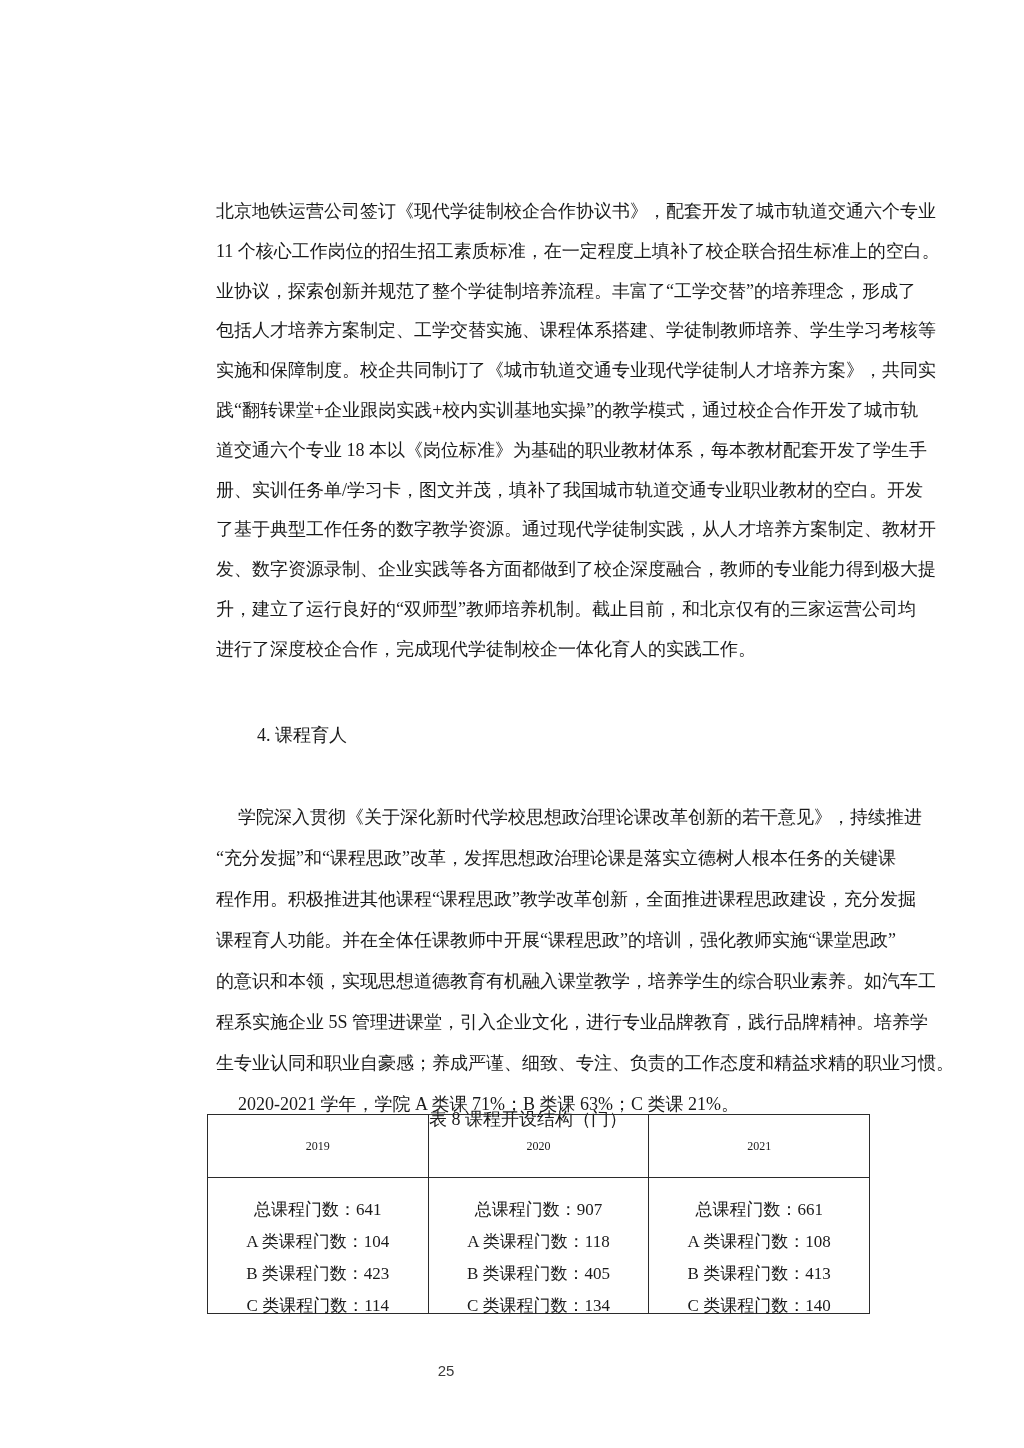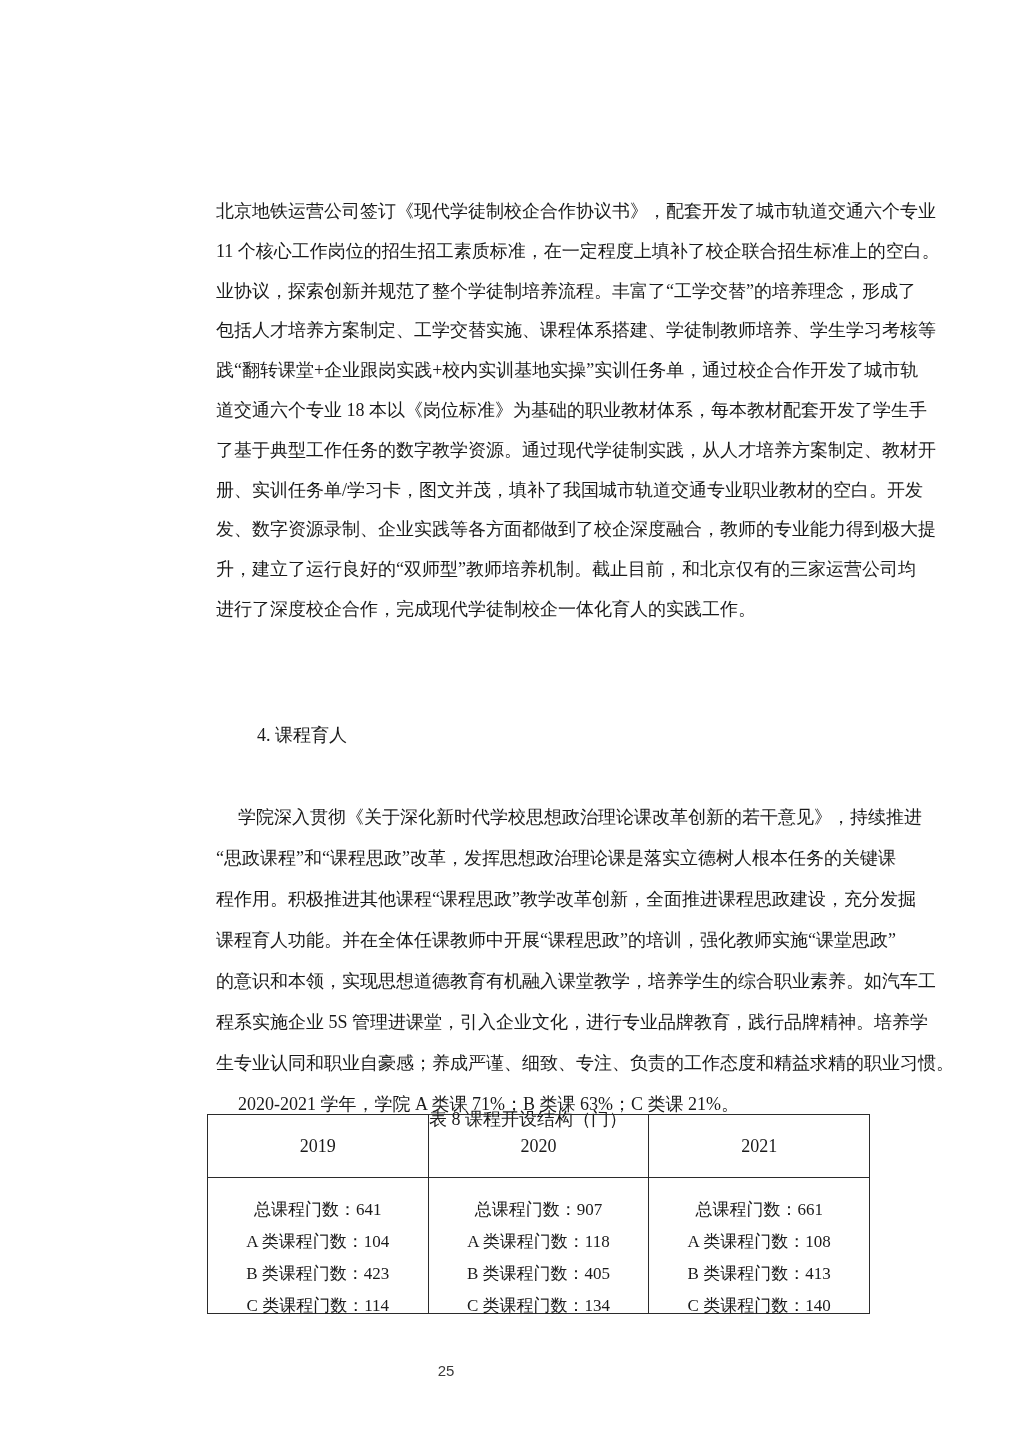--- a/index.html
+++ b/index.html
@@ -61,21 +61,21 @@
     font-size: 17px;
   }
   table.tbl th, table.tbl td {
     border: 1px solid #2b2b2b;
     text-align: center;
     vertical-align: middle;
     font-weight: normal;
   }
   table.tbl th {
     height: 30px;
-    font-size: 18px;
+    font-size: 12px;
     line-height: 30px;
   }
   table.tbl td { padding: 3px 0 4px 0; }
   .cl {
     line-height: 25.5px;
     height: 25.5px;
     text-align: center;
     white-space: nowrap;
   }
   .footer {
@@ -92,34 +92,35 @@
 </head>
 <body>
 
 <div class="page">
 
   <div class="para p1">
     <div class="ln">北京地铁运营公司签订《现代学徒制校企合作协议书》，配套开发了城市轨道交通六个专业</div>
     <div class="ln">11 个核心工作岗位的招生招工素质标准，在一定程度上填补了校企联合招生标准上的空白。</div>
     <div class="ln">业协议，探索创新并规范了整个学徒制培养流程。丰富了“工学交替”的培养理念，形成了</div>
     <div class="ln">包括人才培养方案制定、工学交替实施、课程体系搭建、学徒制教师培养、学生学习考核等</div>
-    <div class="ln">践“翻转课堂+企业跟岗实践+校内实训基地实操”实训任务单，通过校企合作开发了城市轨</div>
+    <div class="ln">实施和保障制度。校企共同制订了《城市轨道交通专业现代学徒制人才培养方案》，共同实</div>
+    <div class="ln">践“翻转课堂+企业跟岗实践+校内实训基地实操”的教学模式，通过校企合作开发了城市轨</div>
     <div class="ln">道交通六个专业 18 本以《岗位标准》为基础的职业教材体系，每本教材配套开发了学生手</div>
+    <div class="ln">册、实训任务单/学习卡，图文并茂，填补了我国城市轨道交通专业职业教材的空白。开发</div>
     <div class="ln">了基于典型工作任务的数字教学资源。通过现代学徒制实践，从人才培养方案制定、教材开</div>
-    <div class="ln">册、实训任务单/学习卡，图文并茂，填补了我国城市轨道交通专业职业教材的空白。开发</div>
     <div class="ln">发、数字资源录制、企业实践等各方面都做到了校企深度融合，教师的专业能力得到极大提</div>
     <div class="ln">升，建立了运行良好的“双师型”教师培养机制。截止目前，和北京仅有的三家运营公司均</div>
     <div class="ln last">进行了深度校企合作，完成现代学徒制校企一体化育人的实践工作。</div>
   </div>
 
   <div class="heading">4. 课程育人</div>
 
   <div class="para p2">
     <div class="ln indent">学院深入贯彻《关于深化新时代学校思想政治理论课改革创新的若干意见》，持续推进</div>
-    <div class="ln">“思政课程”和“课程思政”改革，发挥思想政治理论课是落实立德树人根本任务的关键课</div>
+    <div class="ln">“充分发掘”和“课程思政”改革，发挥思想政治理论课是落实立德树人根本任务的关键课</div>
     <div class="ln">程作用。积极推进其他课程“课程思政”教学改革创新，全面推进课程思政建设，充分发掘</div>
     <div class="ln">课程育人功能。并在全体任课教师中开展“课程思政”的培训，强化教师实施“课堂思政”</div>
     <div class="ln">的意识和本领，实现思想道德教育有机融入课堂教学，培养学生的综合职业素养。如汽车工</div>
     <div class="ln">程系实施企业 5S 管理进课堂，引入企业文化，进行专业品牌教育，践行品牌精神。培养学</div>
     <div class="ln">生专业认同和职业自豪感；养成严谨、细致、专注、负责的工作态度和精益求精的职业习惯。</div>
     <div class="ln last indent">2020-2021 学年，学院 A 类课 71%；B 类课 63%；C 类课 21%。</div>
   </div>
 
   <div class="tbl-title">表 8  课程开设结构（门）</div>
 

